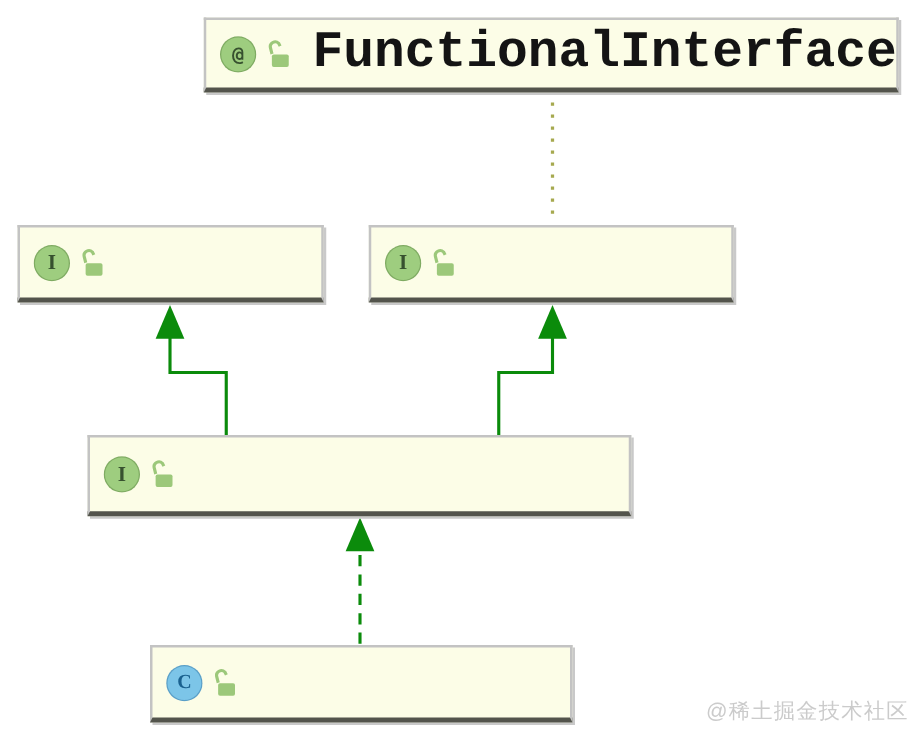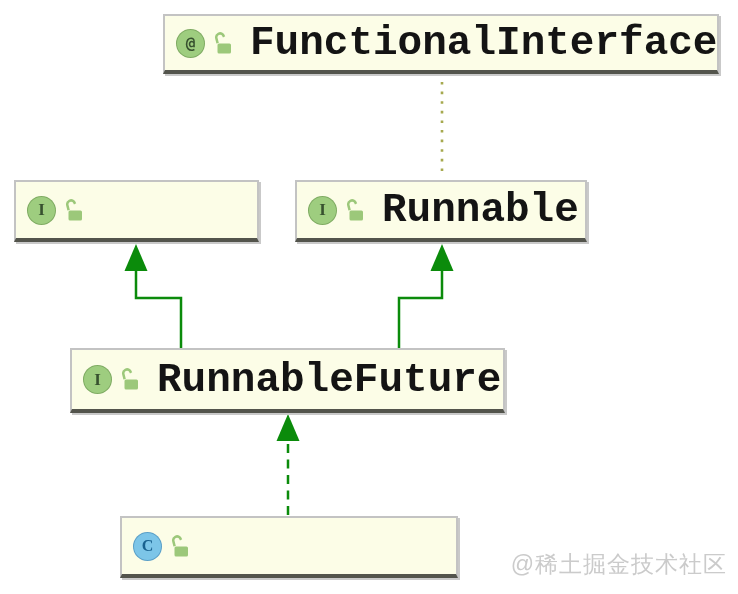--- a/index.html
+++ b/index.html
@@ -24,21 +24,21 @@
          border:1px solid rgba(25,90,140,.35);font-size:16px;}
   .badge.at{font-family:"DejaVu Sans Mono",monospace;font-size:16px;}
   .lock{flex:0 0 auto;margin-left:7px;width:21px;height:23px;}
   .node .label{margin-left:17px;font-family:"Liberation Mono",monospace;font-weight:bold;
          font-size:41px;color:var(--label-color);white-space:nowrap;letter-spacing:0;}
   #edges{position:absolute;left:0;top:0;pointer-events:none;}
   .edge-line{fill:none;stroke:var(--edge-green);stroke-width:2.5;}
   .edge-line.dashed{stroke-dasharray:9 6.5;}
   .edge-dotted{fill:none;stroke:var(--dotted-olive);stroke-width:2.6;stroke-dasharray:2.6 7;}
   .arrowhead{fill:var(--edge-green);stroke:none;}
-  #watermark{position:absolute;right:11px;bottom:14px;font-size:23px;
+  #watermark{position:absolute;right:11px;bottom:14px;font-size:17px;
          color:var(--watermark-gray);font-family:"Liberation Sans",sans-serif;letter-spacing:1px;}
 </style>
 </head>
 <body>
 
 <div id="stage">
 
   <svg id="edges" width="738" height="594" viewBox="0 0 738 594">
 
     <path class="edge-dotted" d="M442,82 L442,176"></path>
@@ -69,30 +69,28 @@
       <rect x="5.5" y="11.5" width="13.5" height="10" rx="1.5" fill="var(--lock-green)"></rect>
     </svg>
   </div>
 
   <div class="node" style="left:295px;top:180px;width:292px;height:62px;">
     <span class="badge green">I</span>
     <svg class="lock" viewBox="0 0 21 23">
       <path d="M5.6,11.2 L4.4,6.4 A3.9,3.9 0 0 1 10.9,2.6 L12.1,4.9" fill="none" stroke="var(--lock-green)" stroke-width="2.5"></path>
       <rect x="5.5" y="11.5" width="13.5" height="10" rx="1.5" fill="var(--lock-green)"></rect>
     </svg>
-    <span class="label">Runnable</span>
   </div>
 
   <div class="node" style="left:70px;top:348px;width:435px;height:65px;">
     <span class="badge green">I</span>
     <svg class="lock" viewBox="0 0 21 23">
       <path d="M5.6,11.2 L4.4,6.4 A3.9,3.9 0 0 1 10.9,2.6 L12.1,4.9" fill="none" stroke="var(--lock-green)" stroke-width="2.5"></path>
       <rect x="5.5" y="11.5" width="13.5" height="10" rx="1.5" fill="var(--lock-green)"></rect>
     </svg>
-    <span class="label">RunnableFuture</span>
   </div>
 
   <div class="node" style="left:120px;top:516px;width:338px;height:62px;">
     <span class="badge blue">C</span>
     <svg class="lock" viewBox="0 0 21 23">
       <path d="M5.6,11.2 L4.4,6.4 A3.9,3.9 0 0 1 10.9,2.6 L12.1,4.9" fill="none" stroke="var(--lock-green)" stroke-width="2.5"></path>
       <rect x="5.5" y="11.5" width="13.5" height="10" rx="1.5" fill="var(--lock-green)"></rect>
     </svg>
   </div>
 

